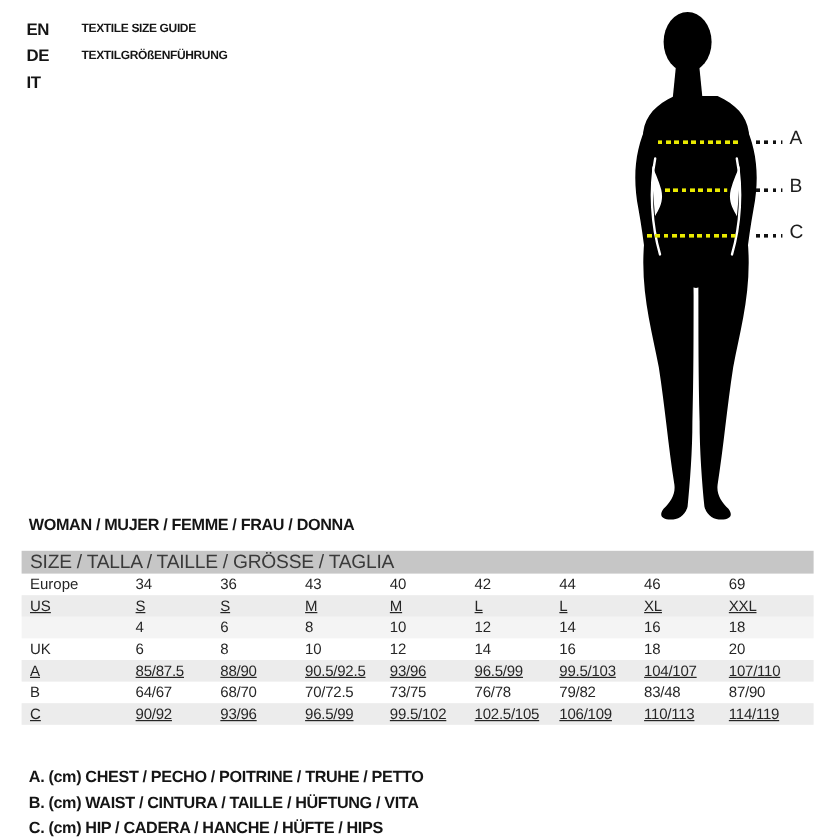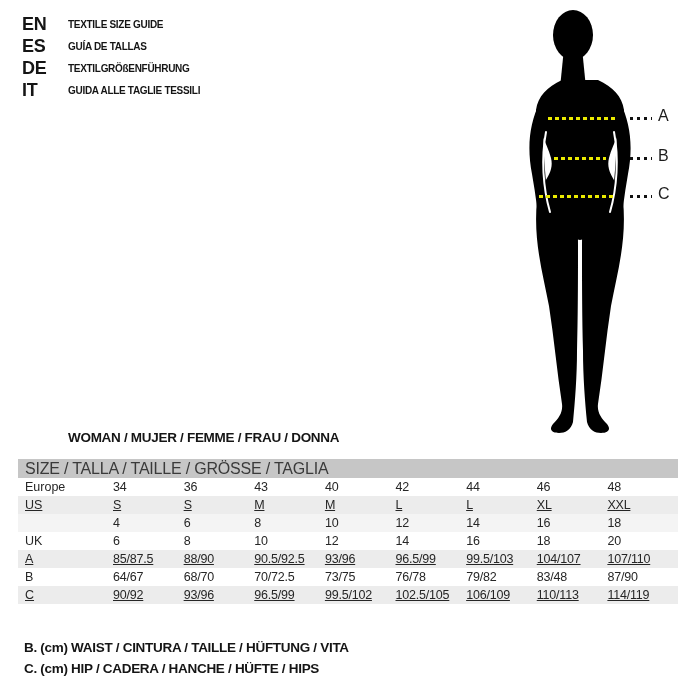--- a/index.html
+++ b/index.html
@@ -5,38 +5,38 @@
   html,body{margin:0;padding:0;}
   body{
     width:700px;height:700px;background:#ffffff;position:relative;
     font-family:"Liberation Sans", sans-serif;color:#111;
   }
   .page{position:absolute;inset:0;overflow:hidden;background:#fff;}
 
   
   .lang-list{position:absolute;left:22px;top:13px;}
   .lang-row{display:flex;height:22px;align-items:center;}
-  .lang-code{width:46px;font-weight:700;font-size:18px;letter-spacing:-0.3px;color:#151515;}
+  .lang-code{width:46px;font-weight:700;font-size:14px;letter-spacing:-0.3px;color:#151515;}
   .lang-label{font-weight:700;font-size:10px;letter-spacing:-0.3px;color:#151515;white-space:nowrap;}
 
   
   .figure-area{position:absolute;left:0;top:0;width:700px;height:445px;}
   .sil{fill:var(--sil,#000);}
   .seam{fill:none;stroke:#fff;stroke-width:2;stroke-linecap:round;}
   .mline-seg{position:absolute;height:3px;}
   .seg-yellow{background:repeating-linear-gradient(90deg,var(--dash-yellow,#ecec00) 0 4px,transparent 4px 7px);}
   .seg-black{background:repeating-linear-gradient(90deg,var(--dash-black,#111) 0 3px,transparent 3px 7px);}
   .mline-tag{position:absolute;font-size:16px;color:#1c1c1c;font-weight:400;}
   #ya{left:548px;top:117px;width:68px;} #ba{left:630px;top:117px;width:22px;} #ta{left:658px;top:107px;}
   #yb{left:554px;top:157px;width:52px;} #bb{left:630px;top:157px;width:22px;} #tb{left:658px;top:147px;}
   #yc{left:539px;top:195px;width:74px;} #bc{left:630px;top:195px;width:22px;} #tc{left:658px;top:185px;}
 
   
   .section-title{position:absolute;left:24px;top:430px;font-size:13.5px;font-weight:700;
-    letter-spacing:-0.3px;color:#151515;white-space:nowrap;margin-left:44px;}
+    letter-spacing:-0.3px;color:#151515;white-space:nowrap;}
 
   
   .size-table{position:absolute;left:18px;top:459px;width:660px;font-size:12.5px;color:#262626;}
   .thead{height:19px;background:var(--header-bg,#c6c6c6);color:#3a3a3a;display:flex;align-items:center;
     padding-left:7px;letter-spacing:-0.2px;font-size:16px;}
   .trow{display:flex;height:18px;align-items:center;}
   .trow.gray{background:var(--stripe,#ececec);text-decoration:underline;}
   .trow.graylight{background:var(--stripe-light,#f4f4f4);}
   .trow.white{background:transparent;}
   .tlabel{width:95px;padding-left:7px;box-sizing:border-box;white-space:nowrap;}
@@ -51,30 +51,25 @@
 <body>
 
 <div class="page">
 
   <div class="lang-list" id="lang-list">
       <div class="lang-row">
         <span class="lang-code">EN</span>
         <span class="lang-label">TEXTILE SIZE GUIDE</span>
       </div>
       <div class="lang-row">
-        <span class="lang-code">ES</span>
-        <span class="lang-label">GUÍA DE TALLAS</span>
-      </div>
-      <div class="lang-row">
         <span class="lang-code">DE</span>
         <span class="lang-label">TEXTILGRÖßENFÜHRUNG</span>
       </div>
       <div class="lang-row">
         <span class="lang-code">IT</span>
-        <span class="lang-label">GUIDA ALLE TAGLIE TESSILI</span>
       </div>
     </div>
 
   <div class="figure-area">
     <svg width="200" height="432" viewBox="0 0 200 432" style="position:absolute;left:485px;top:6px;" aria-hidden="true">
 
       <ellipse class="sil" cx="88" cy="29" rx="20" ry="25"></ellipse>
 
       <polygon class="sil" points="79,42 97,42 101,82 75,82"></polygon>
 
@@ -158,21 +153,21 @@
     <div id="table-rows">
         <div class="trow white">
           <div class="tlabel">Europe</div>
           <div class="tcell">34</div>
           <div class="tcell">36</div>
           <div class="tcell">43</div>
           <div class="tcell">40</div>
           <div class="tcell">42</div>
           <div class="tcell">44</div>
           <div class="tcell">46</div>
-          <div class="tcell">48</div>
+          <div class="tcell">69</div>
         </div>
         <div class="trow gray">
           <div class="tlabel">US</div>
           <div class="tcell">S</div>
           <div class="tcell">S</div>
           <div class="tcell">M</div>
           <div class="tcell">M</div>
           <div class="tcell">L</div>
           <div class="tcell">L</div>
           <div class="tcell">XL</div>
@@ -230,17 +225,18 @@
           <div class="tcell">99.5/102</div>
           <div class="tcell">102.5/105</div>
           <div class="tcell">106/109</div>
           <div class="tcell">110/113</div>
           <div class="tcell">114/119</div>
         </div>
       </div>
   </div>
 
   <div class="legend" id="legend">
+      <div class="legend-row">A. (cm) CHEST / PECHO / POITRINE / TRUHE / PETTO</div>
       <div class="legend-row">B. (cm) WAIST / CINTURA / TAILLE / HÜFTUNG / VITA</div>
       <div class="legend-row">C. (cm) HIP / CADERA / HANCHE / HÜFTE / HIPS</div>
     </div>
 
 </div>
 
 </body></html>

